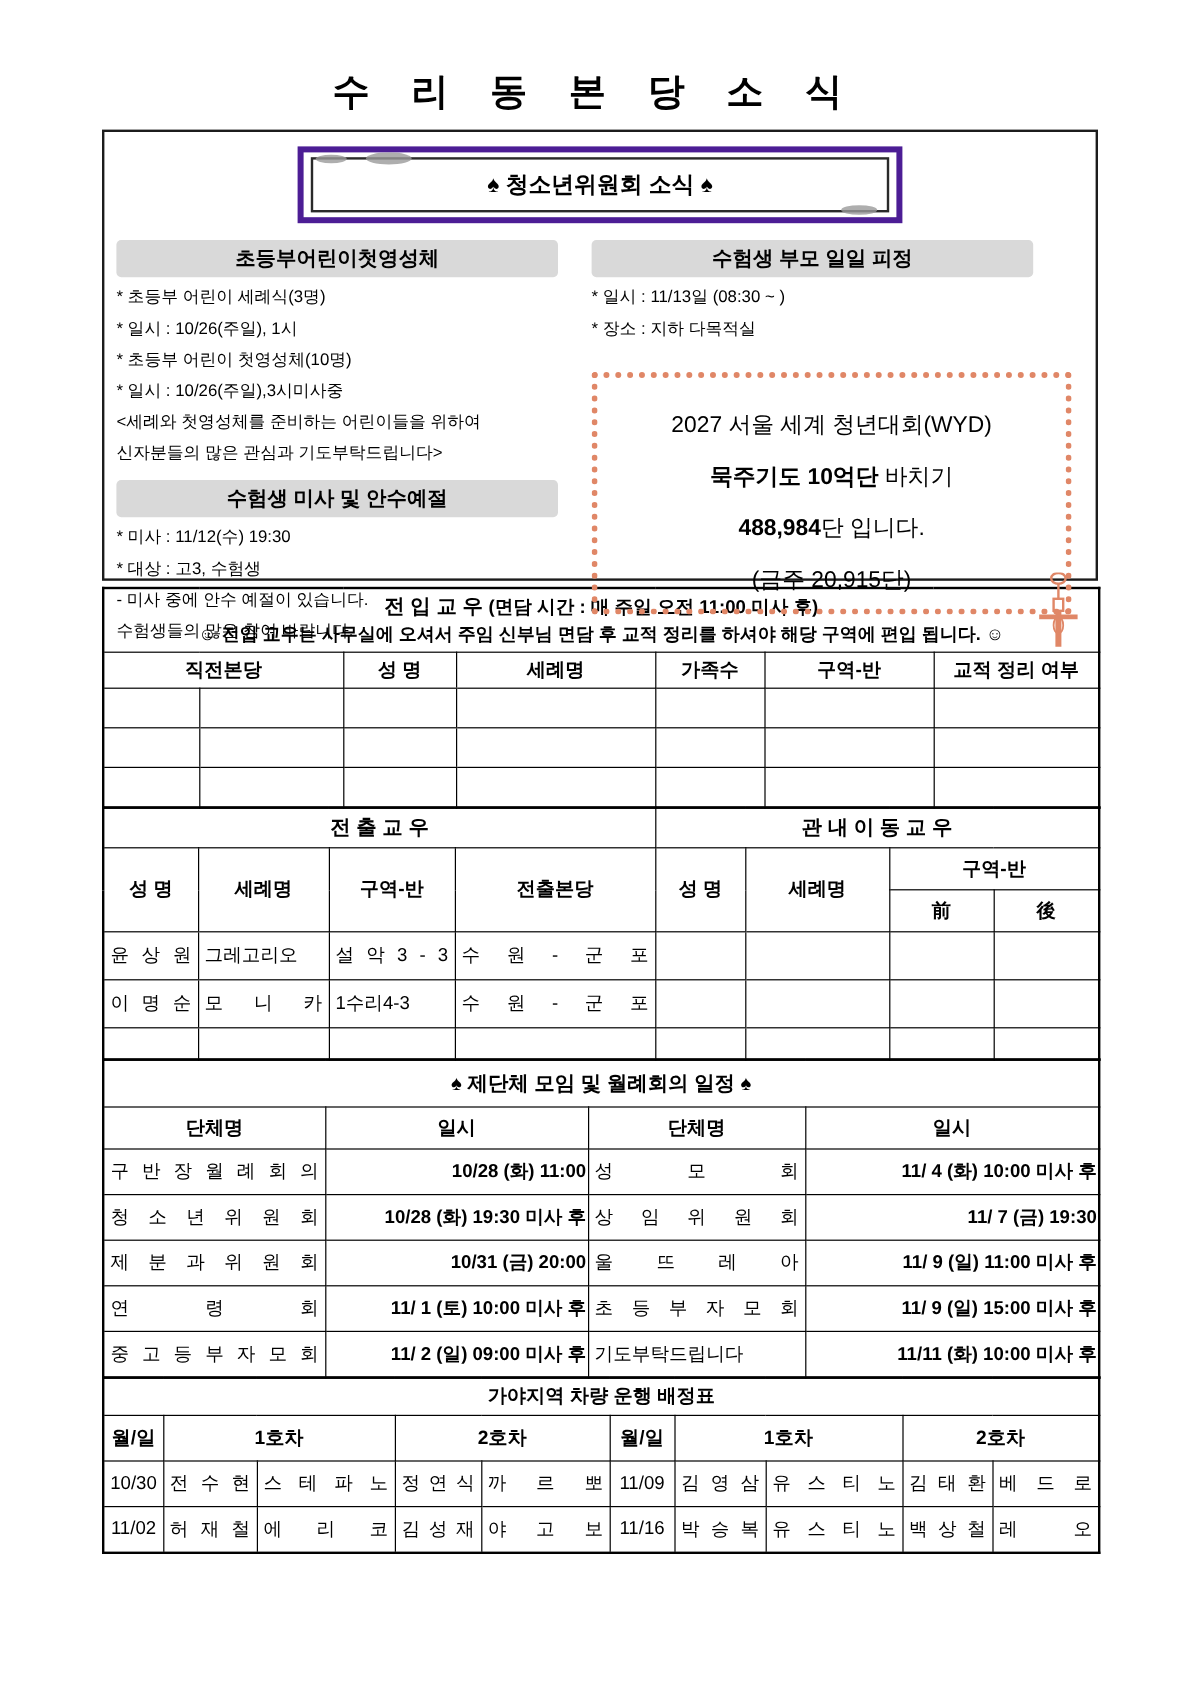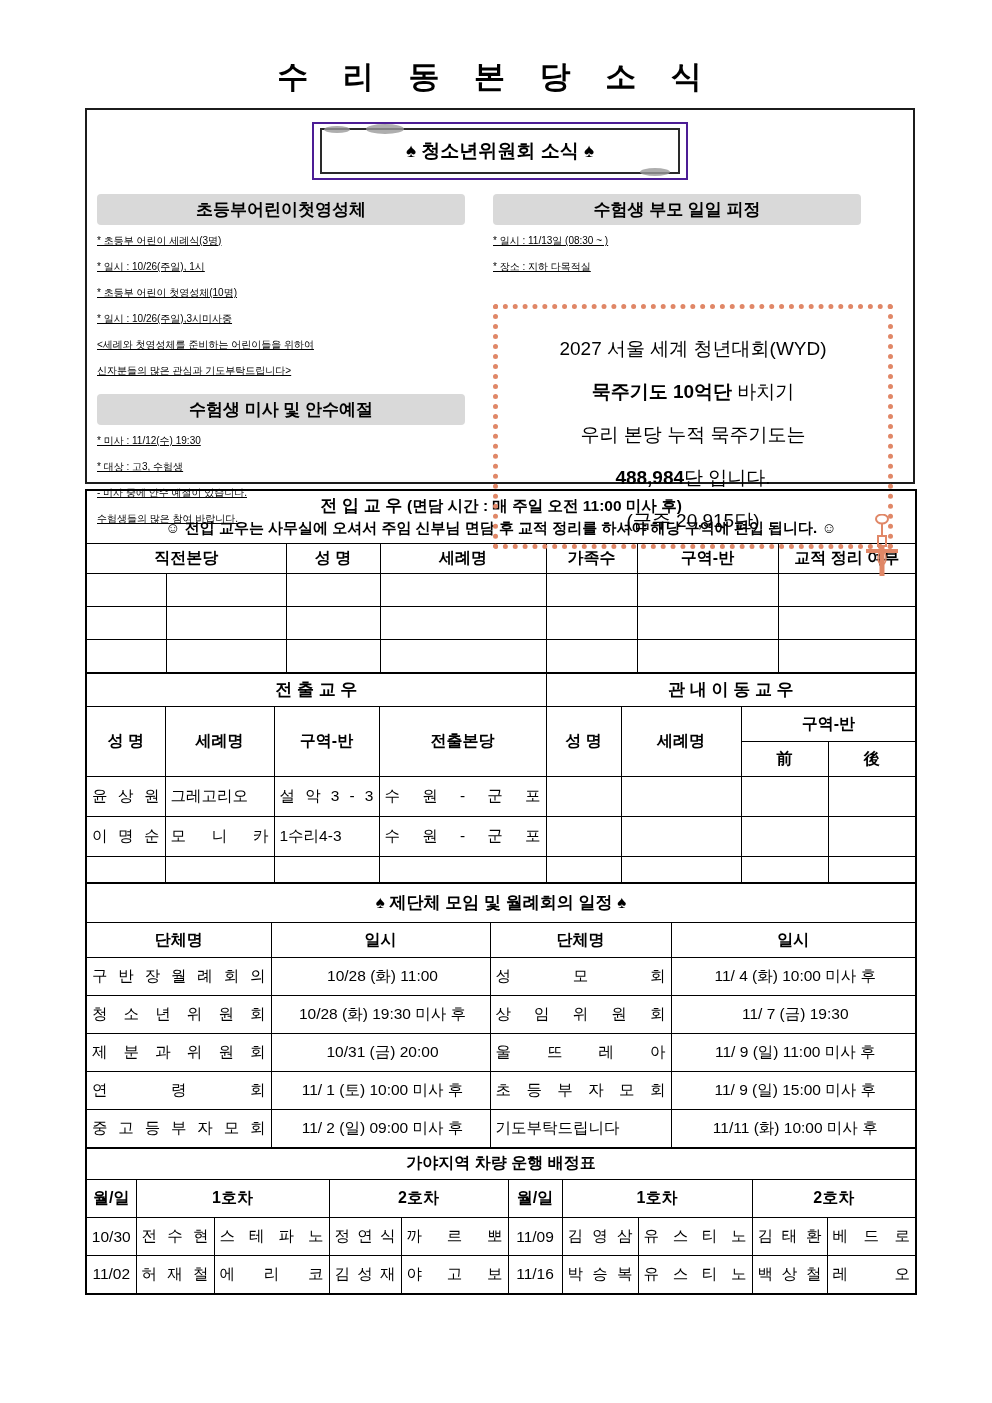--- a/index.html
+++ b/index.html
@@ -19,22 +19,22 @@
 
   
   .youth-box {
     width:830px; margin-left:85px;
     border:2px solid #1c1c1c;
     box-sizing:border-box;
     padding:10px 8px 12px 8px;
     height:376px;
   }
   .youth-title-outer {
-    width:376px; margin:2px auto 12px auto;
-    border:2px solid #4c1d95;
+    width:504px; margin:2px auto 12px auto;
+    border:5px solid #4c1d95;
     padding:4px 6px;
     box-sizing:border-box;
     position:relative;
   }
   .youth-title-inner {
     border:2px solid #2a2a2a;
     text-align:center;
     font-size:19px; font-weight:bold;
     padding:8px 0;
   }
@@ -45,21 +45,21 @@
 
   .cols { display:flex; margin-top:14px; }
   .col-left { width:380px; padding-left:2px; }
   .col-right { width:420px; padding-left:16px; box-sizing:border-box; }
 
   .sec-header {
     background:#d9d9d9; border-radius:4px;
     text-align:center; font-weight:bold; font-size:17px;
     padding:4px 0; width:368px; box-sizing:border-box;
   }
-  .sec-lines { font-size:10px; line-height:26px; margin-top:3px;text-decoration:underline; }
+  .sec-lines { font-size:14px; line-height:26px; margin-top:3px; }
   .sec-lines div { white-space:nowrap; }
   .gap { height:10px; }
 
   
   .rosary-box {
     margin-top:24px;
     width:400px; box-sizing:border-box;
     border:5px dotted #e08767;
     border-radius:3px;
     padding:12px 4px 8px 4px;
@@ -82,21 +82,21 @@
   .tbl-title { text-align:center; font-weight:bold; }
   .t-big { font-size:17px; }
 
   th { font-size:16px; font-weight:bold; text-align:center; }
   td { font-size:15.5px; }
 
   .dotted-r { border-right:1px dotted #000;text-align:center; }
   .dotted-b { border-bottom:1px dotted #000; }
 
   .spread { text-align:justify; text-align-last:justify; padding:0 5px; }
-  .dt { text-align:center; padding-left:5px; white-space:nowrap; }
+  .dt { text-align:right; padding-left:5px; white-space:nowrap;font-weight:bold; }
   .ctr { text-align:center; }
 
   .t1-title-cell { padding:3px 0 5px 0; }
   .t1-line1 { font-size:17px; font-weight:bold; }
   .t1-line1 .paren { font-size:15.5px; }
   .t1-line2 { font-size:15px; font-weight:bold; margin-top:2px; }
 </style>
 </head>
 <body>
 <div class="page">
@@ -135,21 +135,20 @@
     <div class="col-right">
       <div class="sec-header">수험생 부모 일일 피정</div>
       <div class="sec-lines">
         <div>* 일시 : 11/13일 (08:30 ~ )</div>
         <div>* 장소 :  지하 다목적실</div>
       </div>
 
       <div class="rosary-box">
         <div class="r-line">2027 서울 세계 청년대회(WYD)</div>
         <div class="r-line"><b>묵주기도 10억단</b><span> 바치기</span></div>
-        <div class="r-line">우리 본당 누적 묵주기도는</div>
         <div class="r-line"><b>488,984</b><span>단 입니다.</span></div>
         <div class="r-line">(금주 20,915단)</div>
         <svg class="crucifix" viewBox="0 0 40 64">
           <ellipse cx="20" cy="5" rx="6" ry="4.5" fill="none" stroke="#e08767" stroke-width="2"></ellipse>
           <line x1="20" y1="9" x2="20" y2="22" stroke="#e08767" stroke-width="2"></line>
           <rect x="16" y="22" width="8" height="10" fill="none" stroke="#e08767" stroke-width="2"></rect>
           <line x1="4" y1="37" x2="36" y2="37" stroke="#e08767" stroke-width="4"></line>
           <line x1="20" y1="32" x2="20" y2="62" stroke="#e08767" stroke-width="5"></line>
           <ellipse cx="20" cy="44" rx="4" ry="7" fill="none" stroke="#e08767" stroke-width="1.5"></ellipse>
         </svg>

